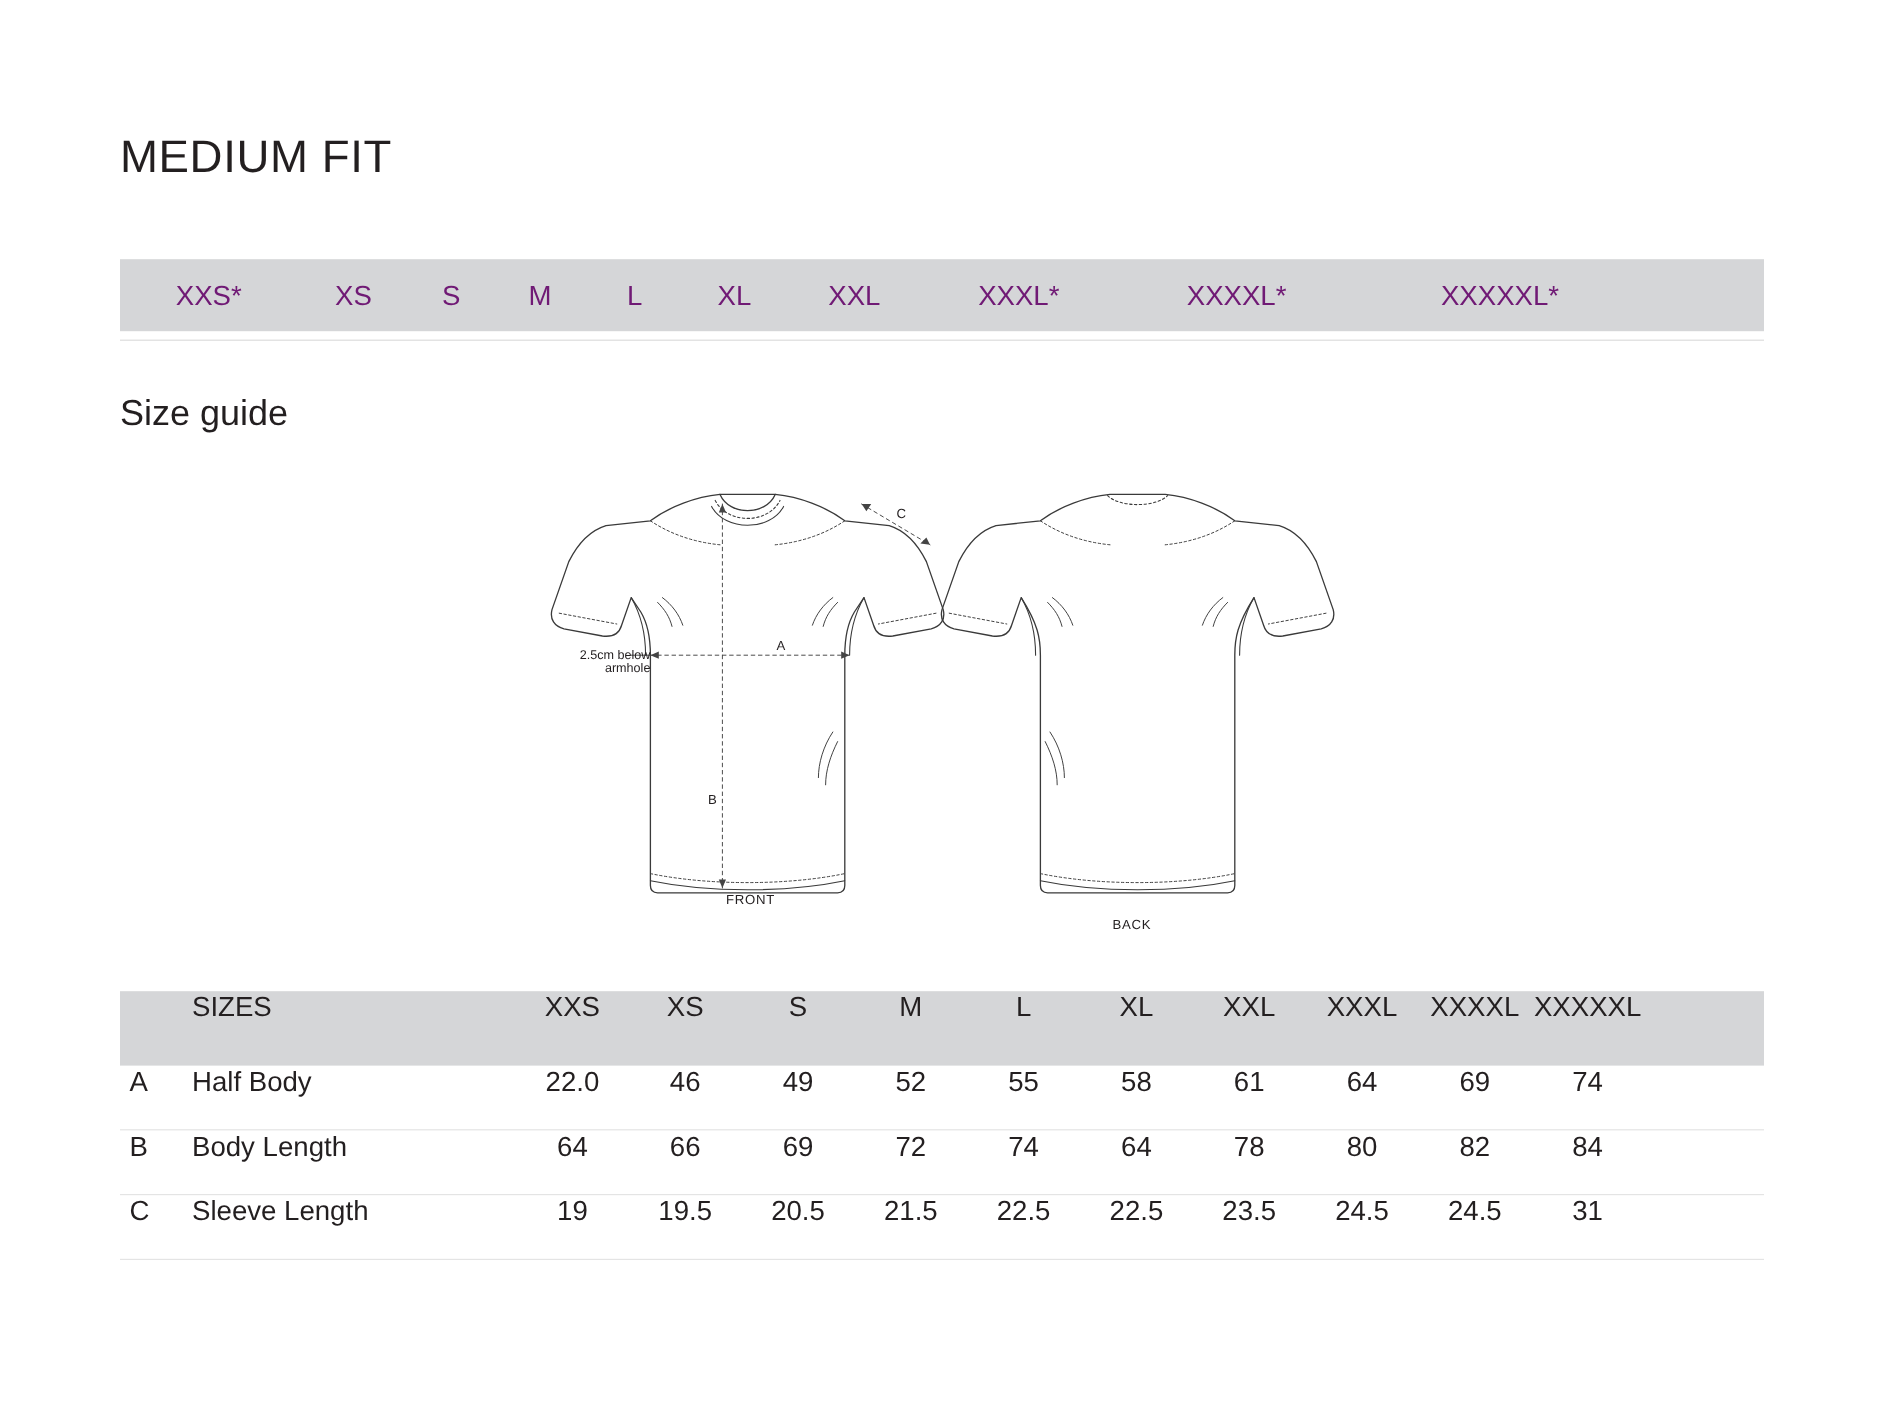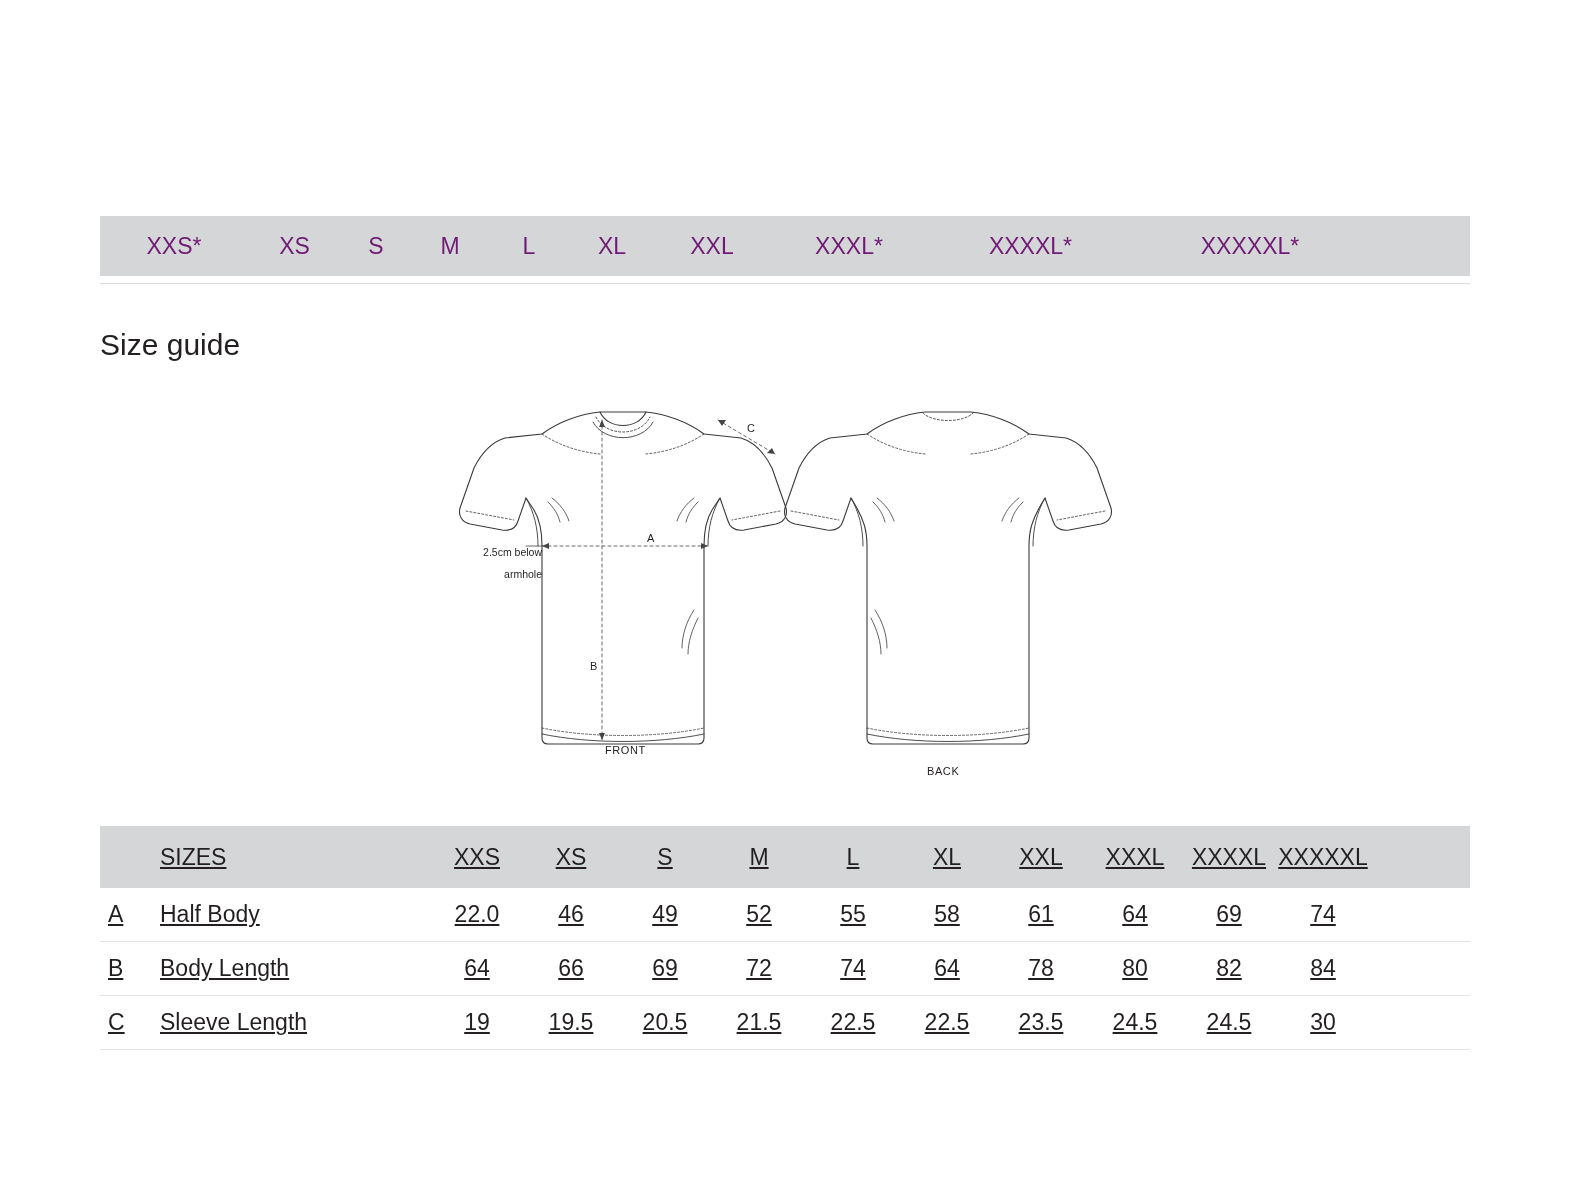--- a/index.html
+++ b/index.html
@@ -88,38 +88,36 @@
     color: #231f20;
   }
   .caption.front { left: 605px; top: 744px; }
   .caption.back { left: 927px; top: 765px; }
   .note {
     position: absolute;
     left: 462px;
     top: 541px;
     width: 80px;
     font-size: 10.5px;
-    line-height: 22px;
+    line-height: 11px;
     text-align: right;
     color: #231f20;
   }
   
   .table {
     position: absolute;
     left: 100px;
     top: 826px;
     width: 1370px;
     font-size: 23px;
   }
   .table .row {
     display: flex;
-    align-items: center;
     height: 54px;
     border-bottom: 1px solid #e4e4e4;
-    text-decoration: underline;
   }
   .table .row.head {
     background: #d5d6d8;
     border-bottom: none;
     height: 62px;
   }
   .table .code {
     width: 60px;
     padding-left: 8px;
     text-align: left;
@@ -138,20 +136,21 @@
     color: #231f20;
   }
   .table .row.head .val { font-weight: 400; }
   .table .row.head .code { width: 60px; }
 </style>
 </head>
 <body>
 
 <div class="page">
 
+  <div class="title">MEDIUM FIT</div>
 
   <div class="size-strip">
     <div class="cell c0">XXS*</div>
     <div class="cell c1">XS</div>
     <div class="cell c2">S</div>
     <div class="cell c3">M</div>
     <div class="cell c4">L</div>
     <div class="cell c5">XL</div>
     <div class="cell c6">XXL</div>
     <div class="cell c7">XXXL*</div>
@@ -341,17 +340,17 @@
       <div class="name">Sleeve Length</div>
       <div class="val">19</div>
       <div class="val">19.5</div>
       <div class="val">20.5</div>
       <div class="val">21.5</div>
       <div class="val">22.5</div>
       <div class="val">22.5</div>
       <div class="val">23.5</div>
       <div class="val">24.5</div>
       <div class="val">24.5</div>
-      <div class="val">30</div>
+      <div class="val">31</div>
     </div>
   </div>
 
 </div>
 
 </body></html>

